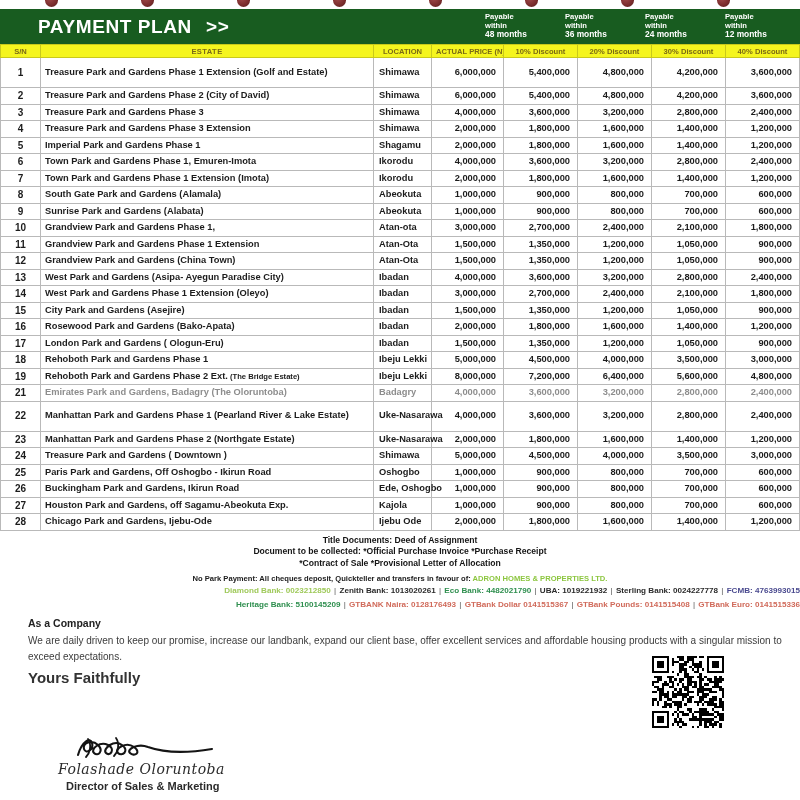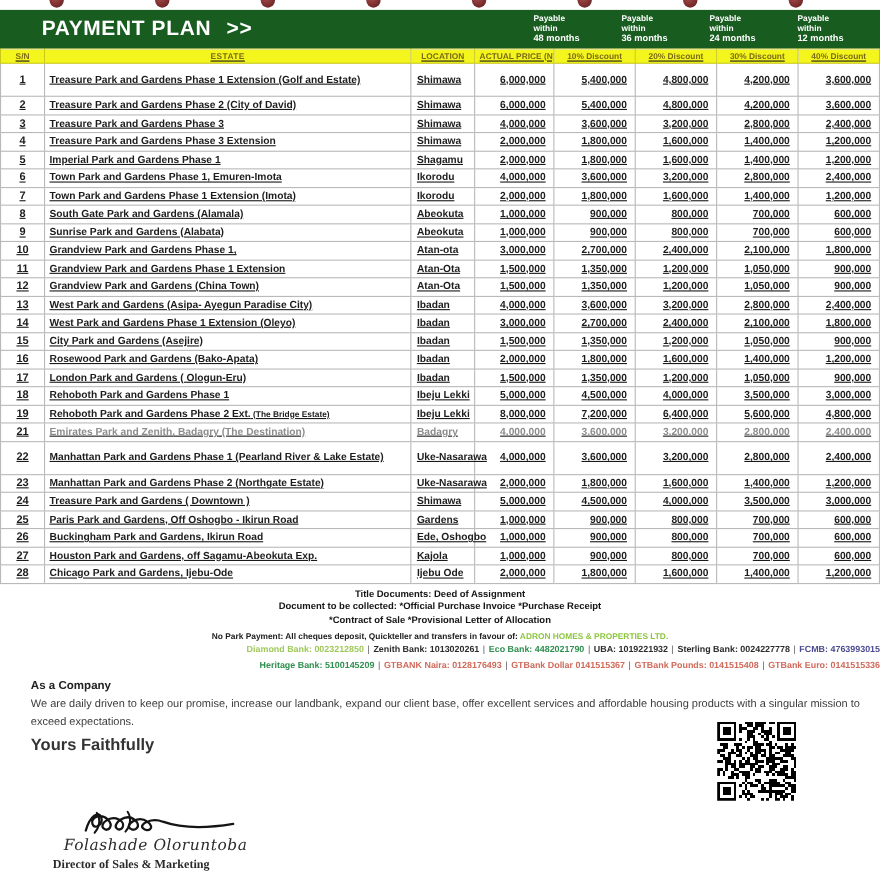--- a/index.html
+++ b/index.html
@@ -76,21 +76,20 @@
 
   
   .table-wrap {
     width: 800px;
   }
   table.plan {
     border-collapse: collapse;
     width: 800px;
     table-layout: fixed;
     font-size: 9.2px;
-    text-decoration: underline;
   }
   table.plan col.c-sn    { width: 40px;  }
   table.plan col.c-est   { width: 333px; }
   table.plan col.c-loc   { width: 58px;  }
   table.plan col.c-price { width: 72px;  }
   table.plan col.c-d     { width: 74px;  }
 
   thead th {
     background: #f5f51e;
     color: #7a6a16;
@@ -199,22 +198,21 @@
     font-size: 14px;
     color: #2b2b2b;
     margin-left: 14px;
     letter-spacing: 0.5px;
   }
   .sig-role {
     font-size: 11px;
     font-weight: bold;
     color: #2b2b2b;
     margin-top: 3px;
-    margin-left: 4px;
-    font-family: Liberation Serif, serif;
+    margin-left: 22px;
   }
 
   
   .qr {
     position: absolute;
     right: 76px;
     bottom: 72px;
     width: 72px;
     height: 72px;
   }
@@ -472,21 +470,21 @@
           <td class="est">Rehoboth Park and Gardens Phase 2 Ext.<span class="small-note"> (The Bridge Estate)</span></td>
           <td class="loc">Ibeju Lekki</td>
           <td class="num">8,000,000</td>
           <td class="num">7,200,000</td>
           <td class="num">6,400,000</td>
           <td class="num">5,600,000</td>
           <td class="num">4,800,000</td>
         </tr>
         <tr>
           <td class="sn">21</td>
-          <td class="est faded">Emirates Park and Zenith, Badagry (The Destination)</td>
+          <td class="est faded">Emirates Park and Gardens, Badagry (The Oloruntoba)</td>
           <td class="loc faded">Badagry</td>
           <td class="num faded">4,000,000</td>
           <td class="num faded">3,600,000</td>
           <td class="num faded">3,200,000</td>
           <td class="num faded">2,800,000</td>
           <td class="num faded">2,400,000</td>
         </tr>
         <tr style="height: 30px;">
           <td class="sn">22</td>
           <td class="est">Manhattan Park and Gardens Phase 1 (Pearland River &amp; Lake Estate)</td>
@@ -513,21 +511,21 @@
           <td class="loc">Shimawa</td>
           <td class="num">5,000,000</td>
           <td class="num">4,500,000</td>
           <td class="num">4,000,000</td>
           <td class="num">3,500,000</td>
           <td class="num">3,000,000</td>
         </tr>
         <tr>
           <td class="sn">25</td>
           <td class="est">Paris Park and Gardens, Off Oshogbo - Ikirun Road</td>
-          <td class="loc">Gardens</td>
+          <td class="loc">Oshogbo</td>
           <td class="num">1,000,000</td>
           <td class="num">900,000</td>
           <td class="num">800,000</td>
           <td class="num">700,000</td>
           <td class="num">600,000</td>
         </tr>
         <tr>
           <td class="sn">26</td>
           <td class="est">Buckingham Park and Gardens, Ikirun Road</td>
           <td class="loc">Ede, Oshogbo</td>

